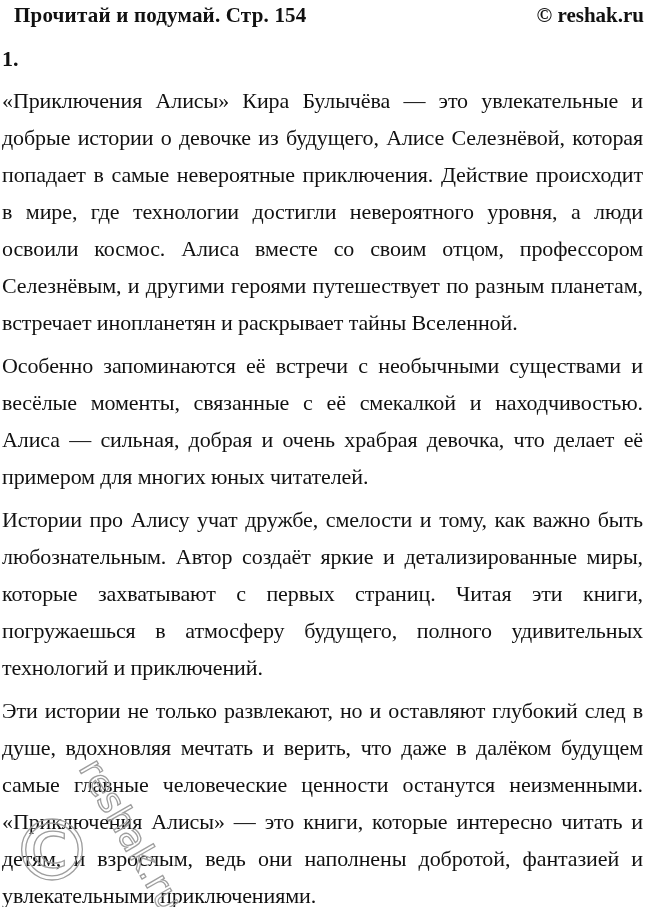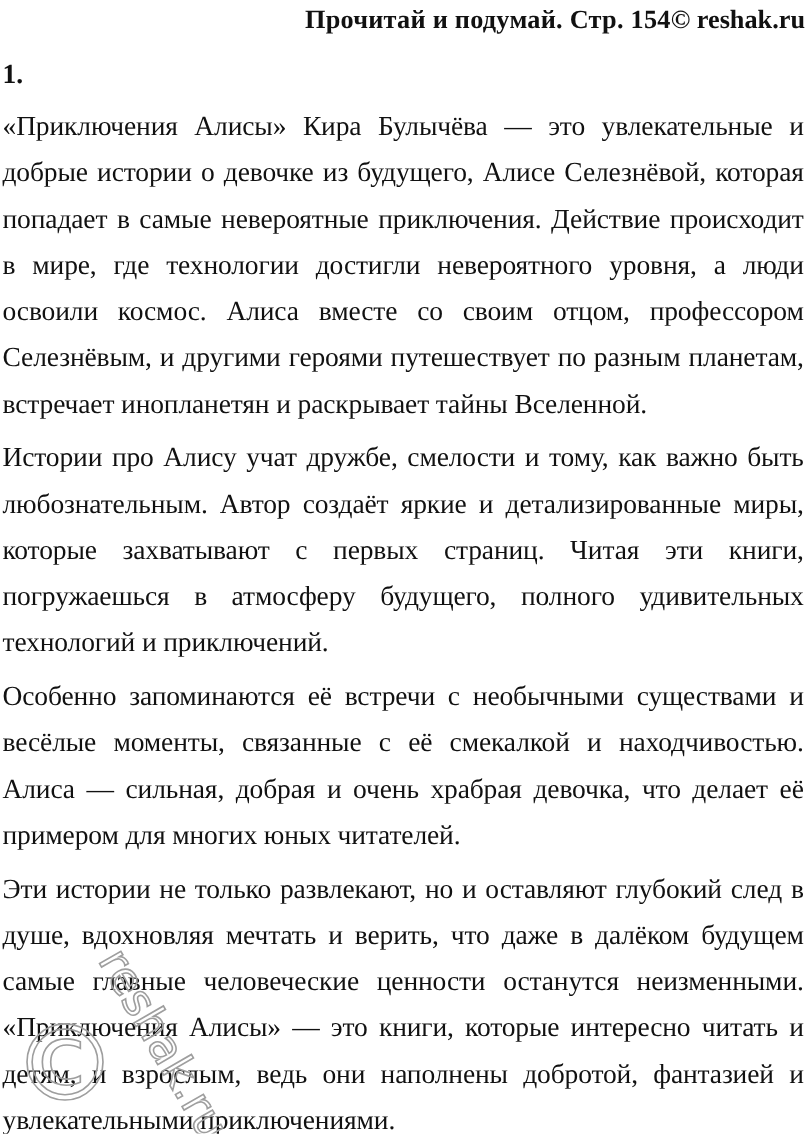--- a/index.html
+++ b/index.html
@@ -16,23 +16,23 @@
     color: #111111;
   }
   .page {
     position: relative;
     width: 646px;
     height: 907px;
     background: #ffffff;
   }
   .doc-header {
     display: flex;
-    justify-content: flex-end;
+    justify-content: space-between;
     align-items: flex-start;
-    padding: 2px 2px 0 2px;
+    padding: 2px 2px 0 14px;
     font-size: 21px;
     line-height: 26px;
   }
   .doc-title {
     font-weight: 700;
     letter-spacing: 0.2px;
   }
   .doc-copyright {
     font-weight: 700;
   }
@@ -76,22 +76,22 @@
 
   <div class="doc-header">
     <span class="doc-title">Прочитай и подумай. Стр. 154</span>
     <span class="doc-copyright">© reshak.ru</span>
   </div>
 
   <div class="task-number">1.</div>
 
   <div class="doc-body">
     <p>«Приключения Алисы» Кира Булычёва — это увлекательные и добрые истории о девочке из будущего, Алисе Селезнёвой, которая попадает в самые невероятные приключения. Действие происходит в мире, где технологии достигли невероятного уровня, а люди освоили космос. Алиса вместе со своим отцом, профессором Селезнёвым, и другими героями путешествует по разным планетам, встречает инопланетян и раскрывает тайны Вселенной.</p>
+    <p>Особенно запоминаются её встречи с необычными существами и весёлые моменты, связанные с её смекалкой и находчивостью. Алиса — сильная, добрая и очень храбрая девочка, что делает её примером для многих юных читателей.</p>
     <p>Истории про Алису учат дружбе, смелости и тому, как важно быть любознательным. Автор создаёт яркие и детализированные миры, которые захватывают с первых страниц. Читая эти книги, погружаешься в атмосферу будущего, полного удивительных технологий и приключений.</p>
-    <p>Особенно запоминаются её встречи с необычными существами и весёлые моменты, связанные с её смекалкой и находчивостью. Алиса — сильная, добрая и очень храбрая девочка, что делает её примером для многих юных читателей.</p>
     <p>Эти истории не только развлекают, но и оставляют глубокий след в душе, вдохновляя мечтать и верить, что даже в далёком будущем самые главные человеческие ценности останутся неизменными. «Приключения Алисы» — это книги, которые интересно читать и детям, и взрослым, ведь они наполнены добротой, фантазией и увлекательными приключениями.</p>
   </div>
 
   <svg class="watermark-layer" viewBox="0 0 646 907" xmlns="http://www.w3.org/2000/svg">
     <text x="10" y="880" font-size="84" stroke="#9e9e9e">©</text>
     <text x="78" y="768" font-size="36" stroke="#9e9e9e" transform="rotate(60 78 768)">reshak.ru</text>
   </svg>
 
 </div>
 

